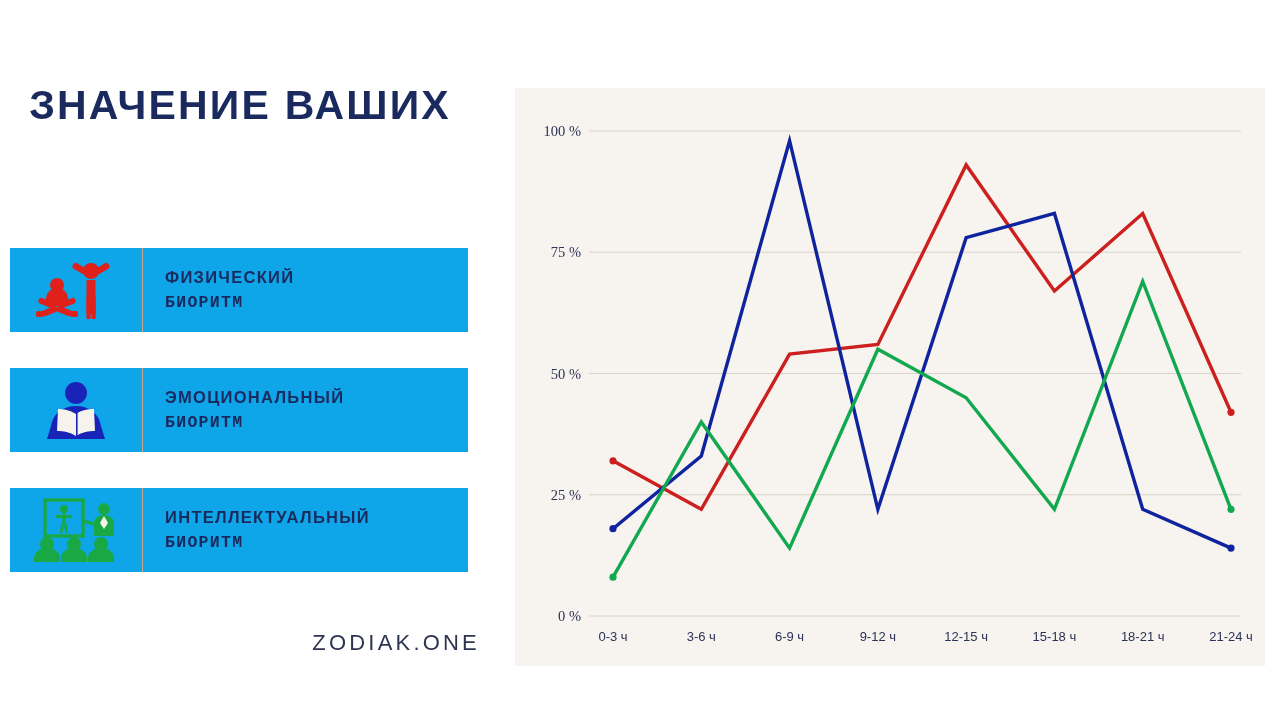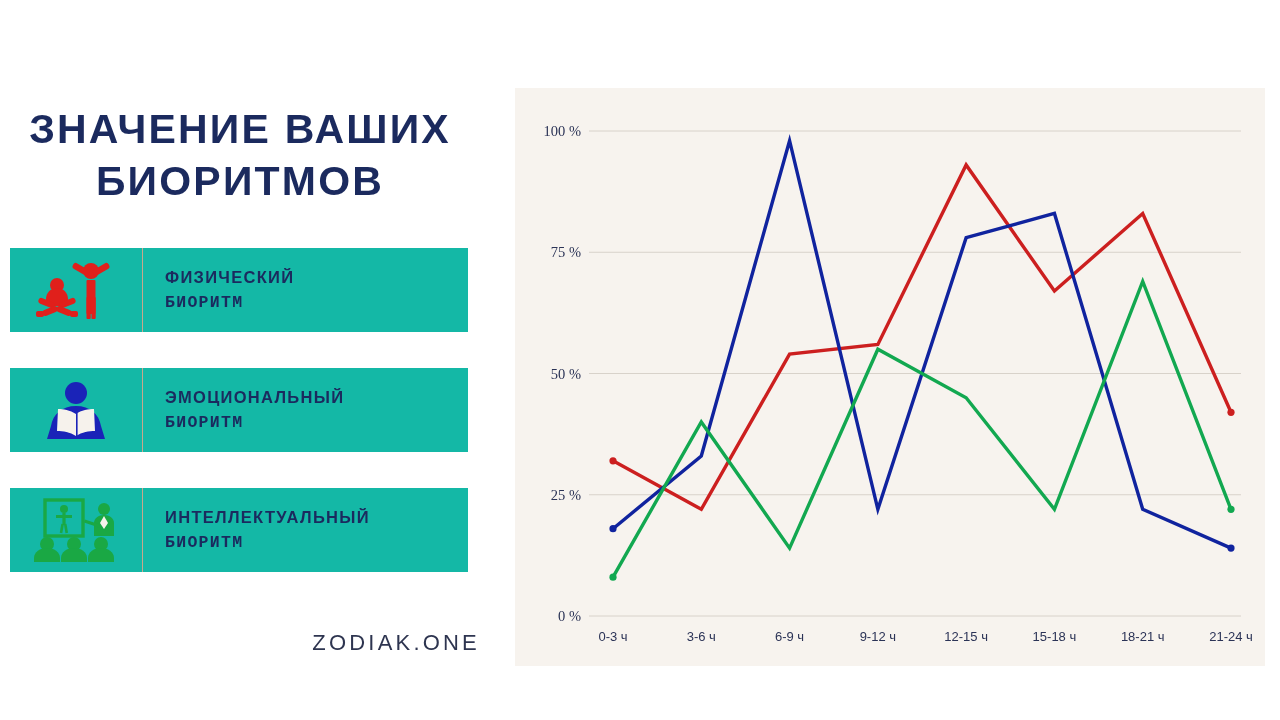--- a/index.html
+++ b/index.html
@@ -8,39 +8,39 @@
     background: #ffffff;
     font-family: "Liberation Sans", sans-serif;
     overflow: hidden;
   }
   .page { position: relative; width: 1280px; height: 720px; background: #ffffff; }
 
   
   .left { position: absolute; left: 0; top: 0; width: 500px; height: 720px; }
 
   .title {
-    position: absolute; left: 10px; top: 104px; width: 460px;
+    position: absolute; left: 10px; top: 80px; width: 460px;
     text-align: center;
     color: #1b2a5e;
     font-size: 41px;
     font-weight: bold;
     letter-spacing: 2.2px;
     line-height: 1.26;
   }
   .title .l2 { display: block; }
 
   .cards { position: absolute; left: 10px; top: 248px; width: 458px; }
 
   .card {
     position: relative;
     display: flex;
     align-items: center;
     width: 458px;
     height: 84px;
-    background: #14b8a6;
+    background: #0ea5e9;
     margin-bottom: 36px;
   }
   .card-icon {
     width: 132px; height: 84px;
     display: flex; align-items: center; justify-content: center;
     flex: 0 0 132px;
   }
   .card-divider {
     width: 1px; height: 84px; background: #c8a88c; flex: 0 0 1px;
   }
@@ -85,21 +85,20 @@
 </style>
 </head>
 <body>
 
 <div class="page">
 
   <div class="left">
 
     <div class="title">
       <span>ЗНАЧЕНИЕ ВАШИХ</span>
-      <span class="l2">БИОРИТМОВ</span>
     </div>
 
     <div class="cards">
 
       <div class="card">
         <div class="card-icon">
           <svg width="96" height="62" viewBox="0 0 96 62" aria-hidden="true">
             <g fill="#e0201b">
 
               <circle cx="63" cy="12" r="8"></circle>

